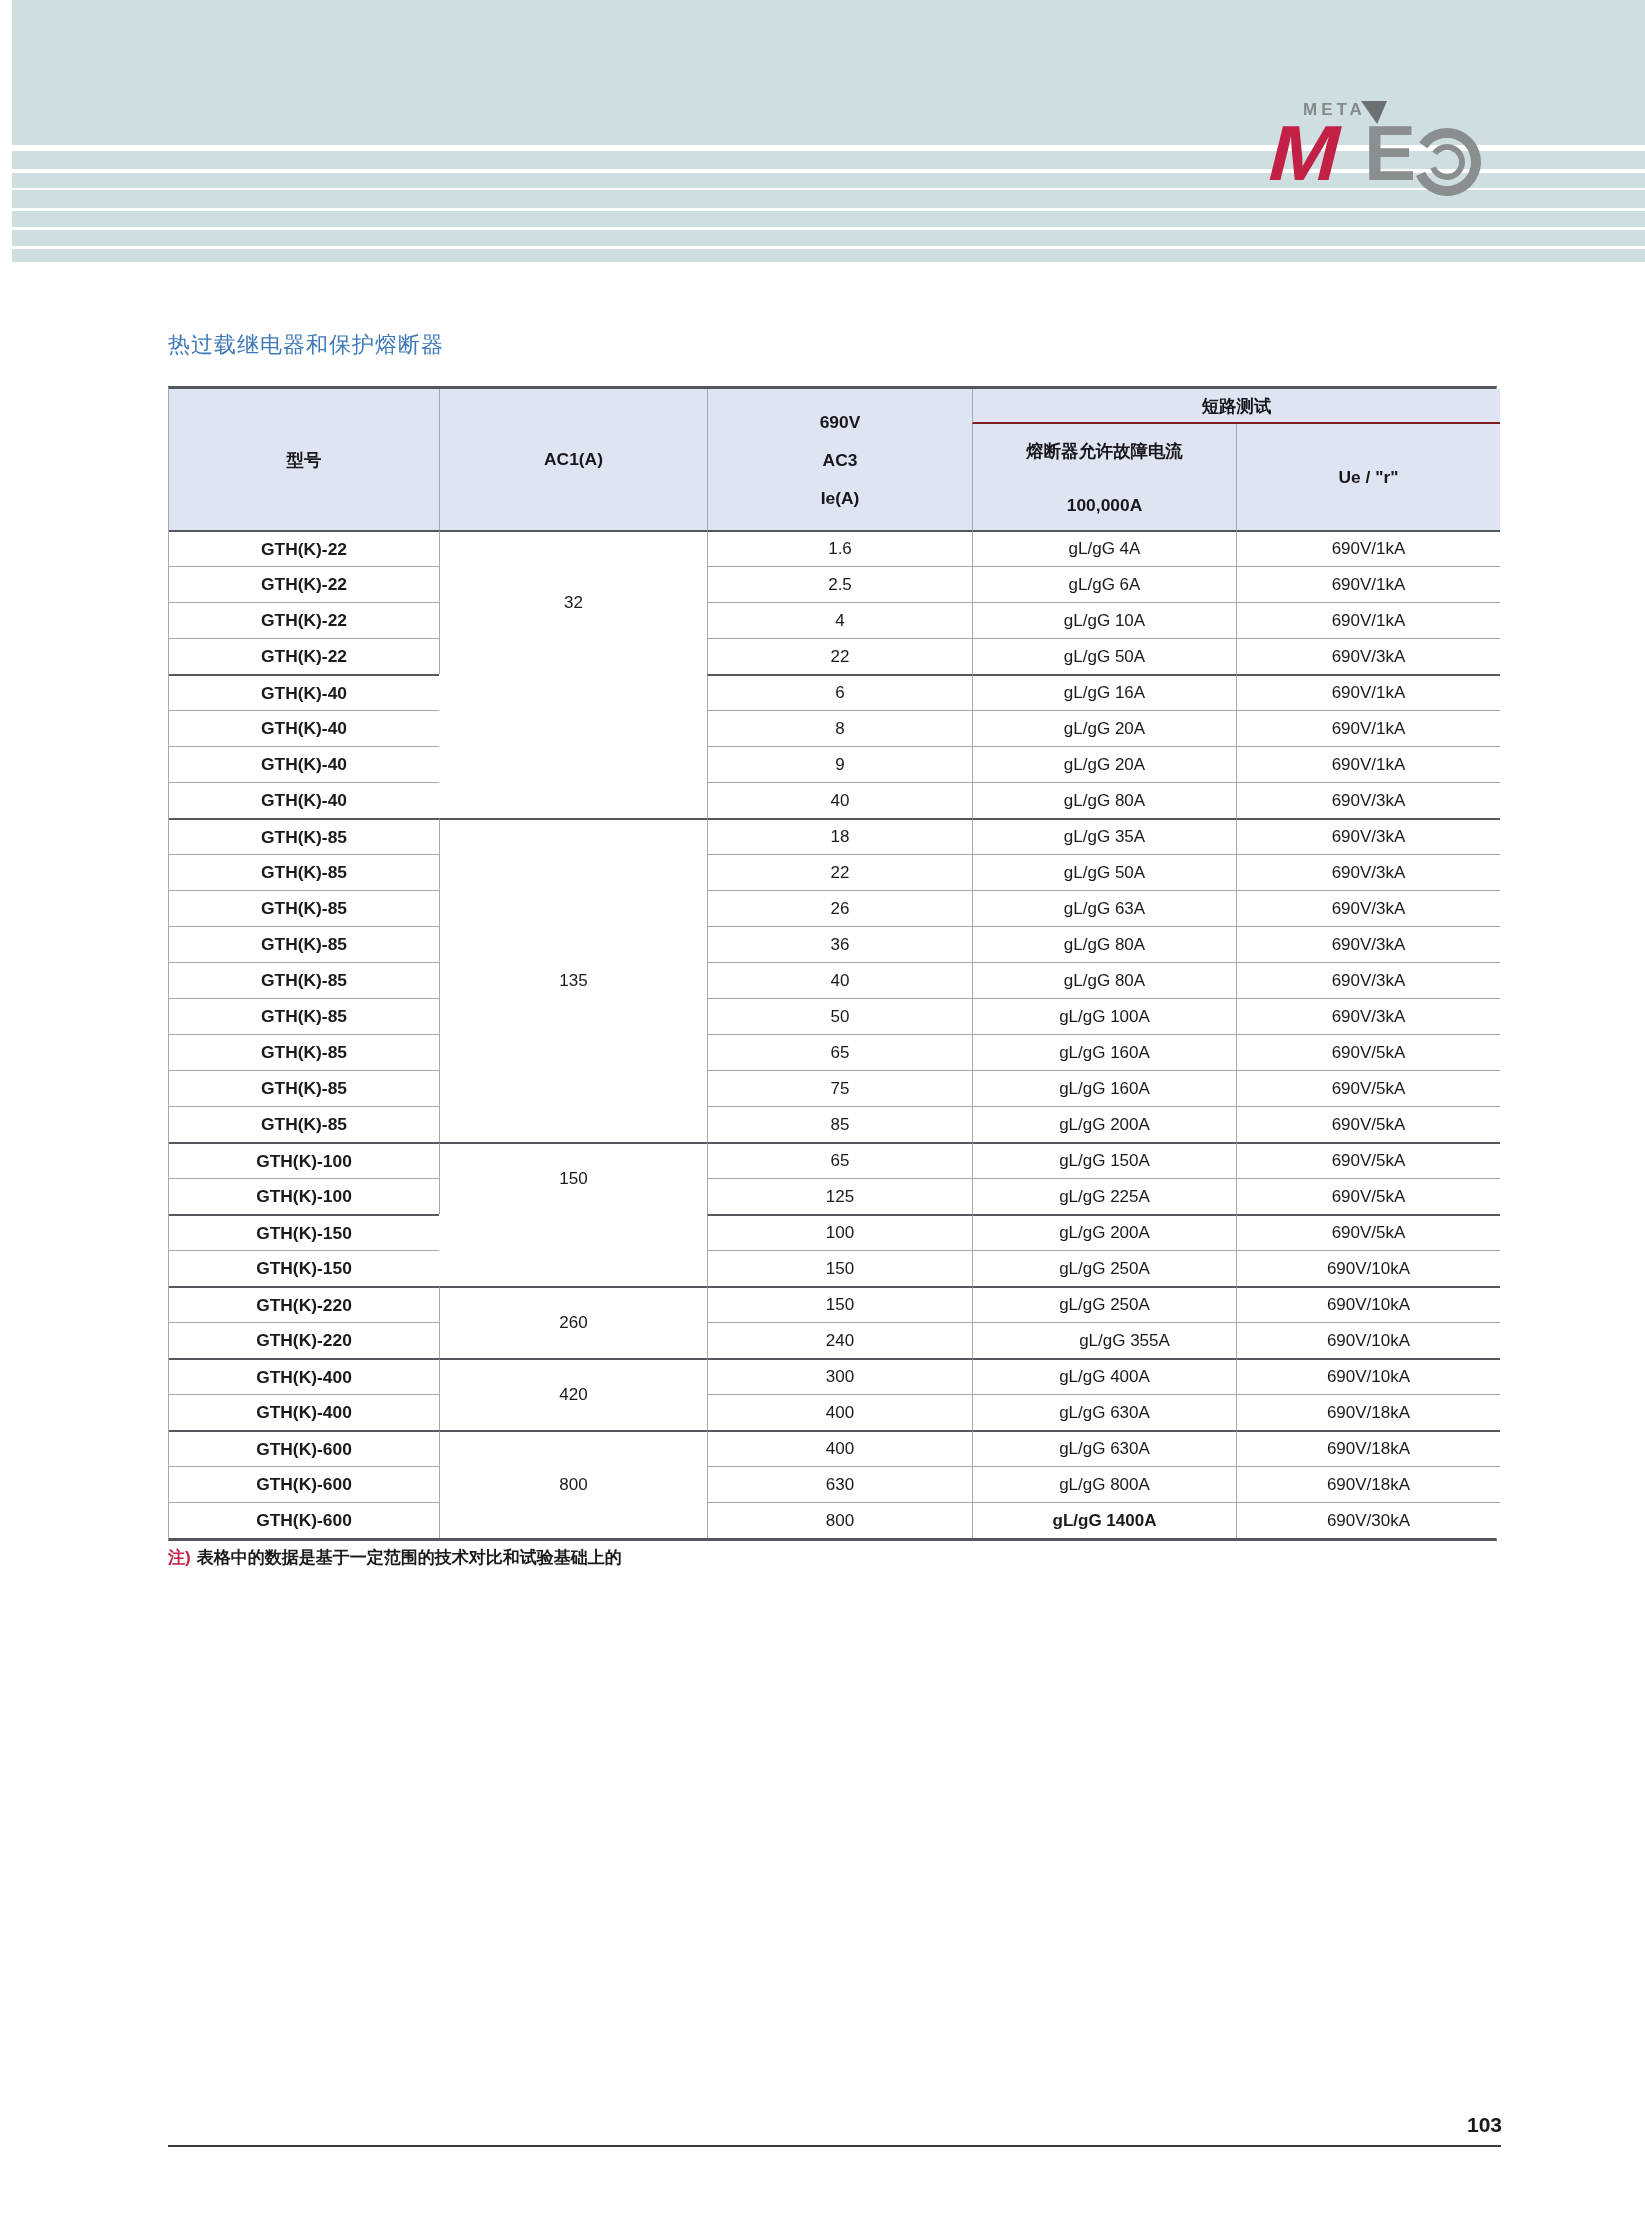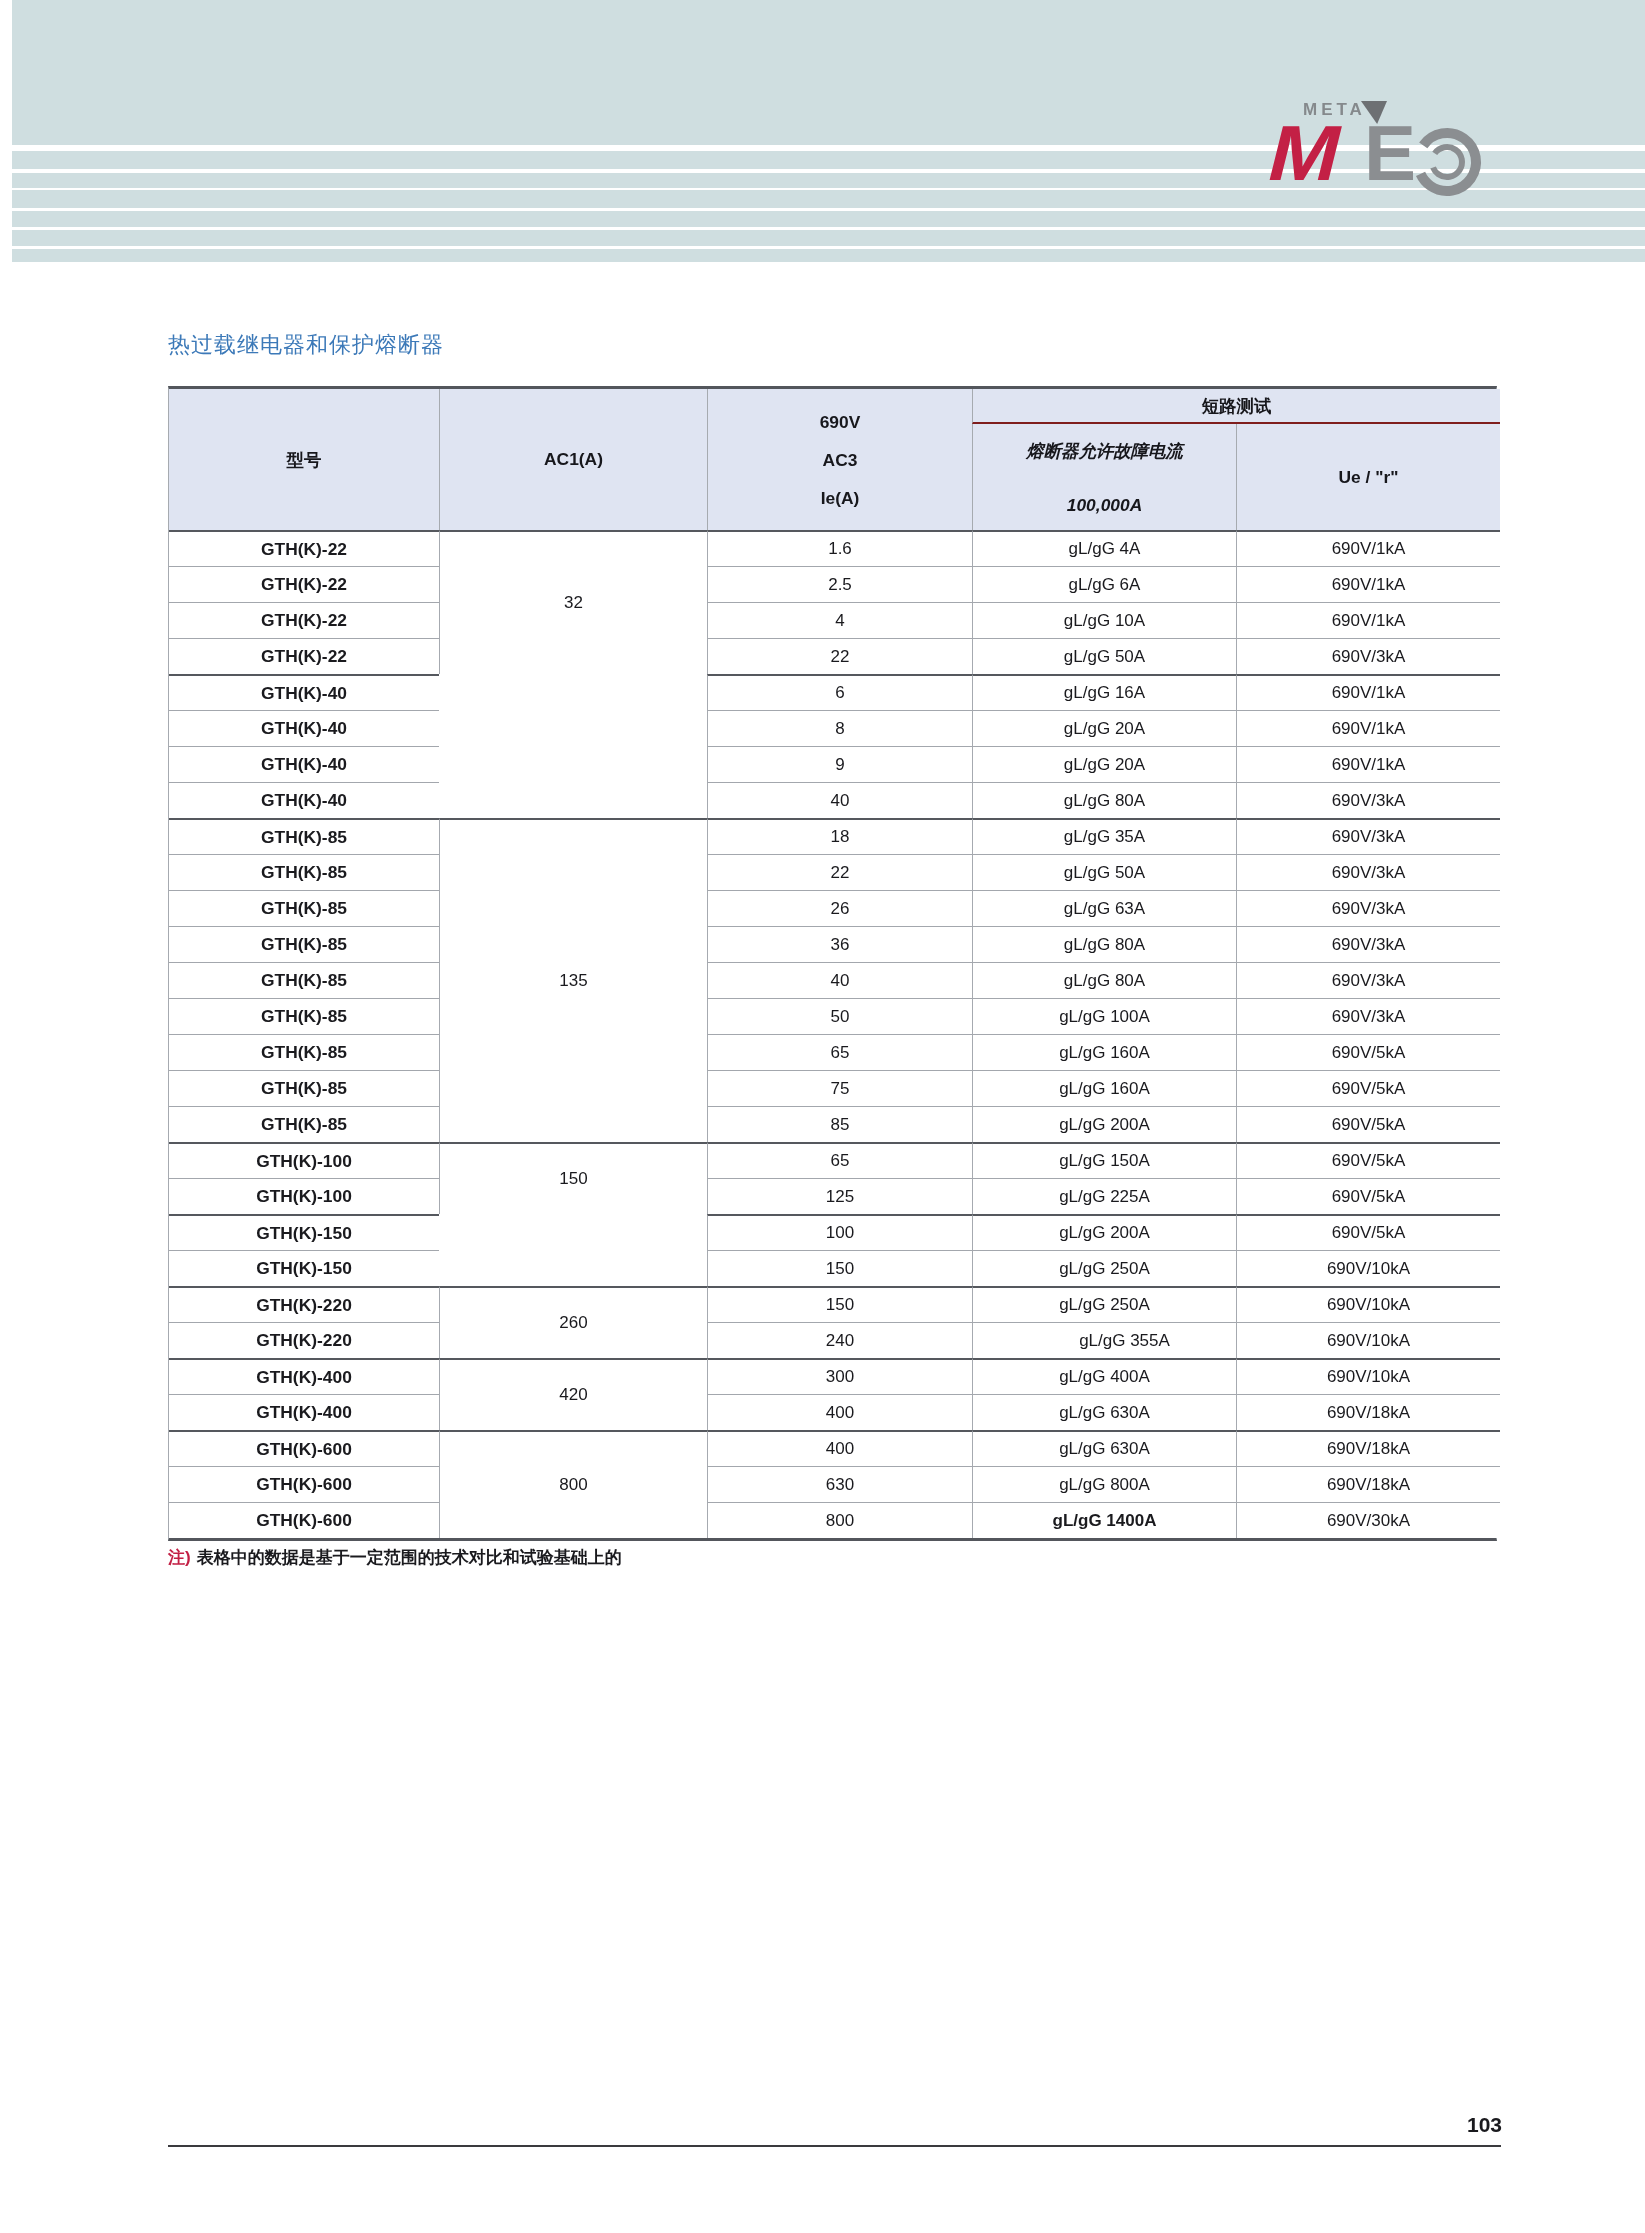--- a/index.html
+++ b/index.html
@@ -33,21 +33,21 @@
     border-right:1px solid #a6aab0;
     box-sizing:border-box;
   }
   .hc{background:#dfe4f2;display:flex;align-items:center;justify-content:center;
       font-weight:bold;font-size:17.4px;color:#17171c;}
   .bl{border-left:1px solid #a6aab0;}
   #h-model{grid-column:1;grid-row:1/3;}
   #h-ac1{grid-column:2;grid-row:1/3;}
   #h-ie{grid-column:3;grid-row:1/3;flex-direction:column;line-height:38px;}
   #h-sc{grid-column:4/6;grid-row:1;border-bottom:2px solid #7f1d1d;}
-  #h-fuse{grid-column:4;grid-row:2;flex-direction:column;gap:32px;font-style:italic;}
+  #h-fuse{grid-column:4;grid-row:2;flex-direction:column;gap:32px;}
   #h-ue{grid-column:5;grid-row:2;}
   .bc{display:flex;align-items:center;justify-content:center;font-size:17px;background:#ffffff;}
   .bc.model{font-weight:bold;font-size:17.4px;}
   .rt{border-top:1px solid #a3a7ad;}
   .gt{border-top:2px solid #55585e;}
   
   .note{position:absolute;left:156px;top:1546px;font-size:17px;font-weight:bold;color:#1a1a1e;}
   .note .red{color:#c32045;margin-right:6px;}
   
   .footline{position:absolute;left:156px;top:2145px;width:1333px;height:2px;background:#3a3a3e;}

